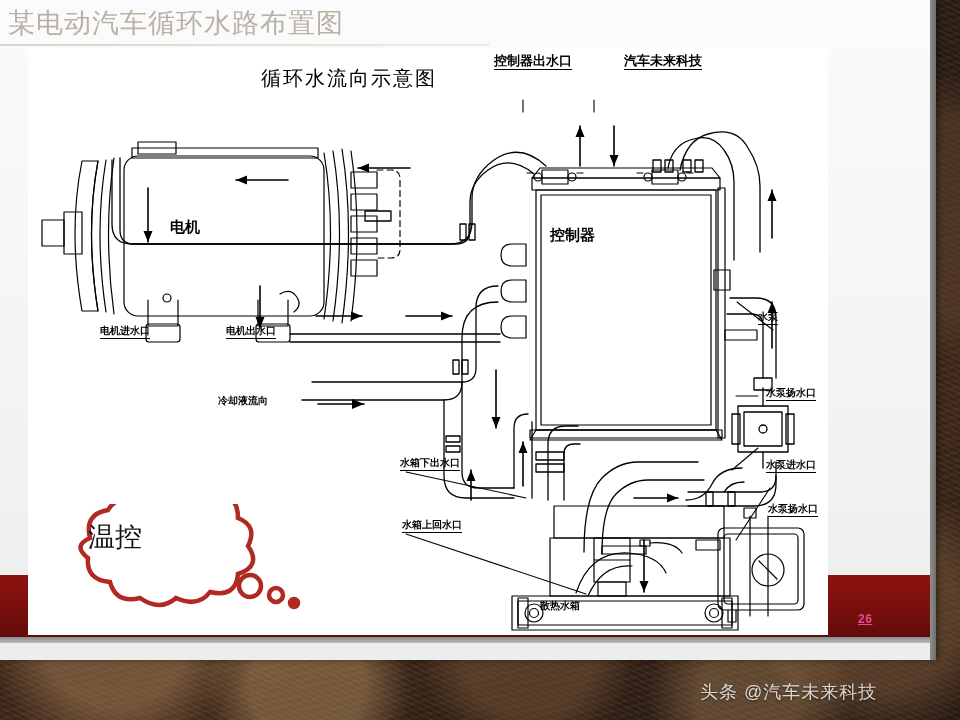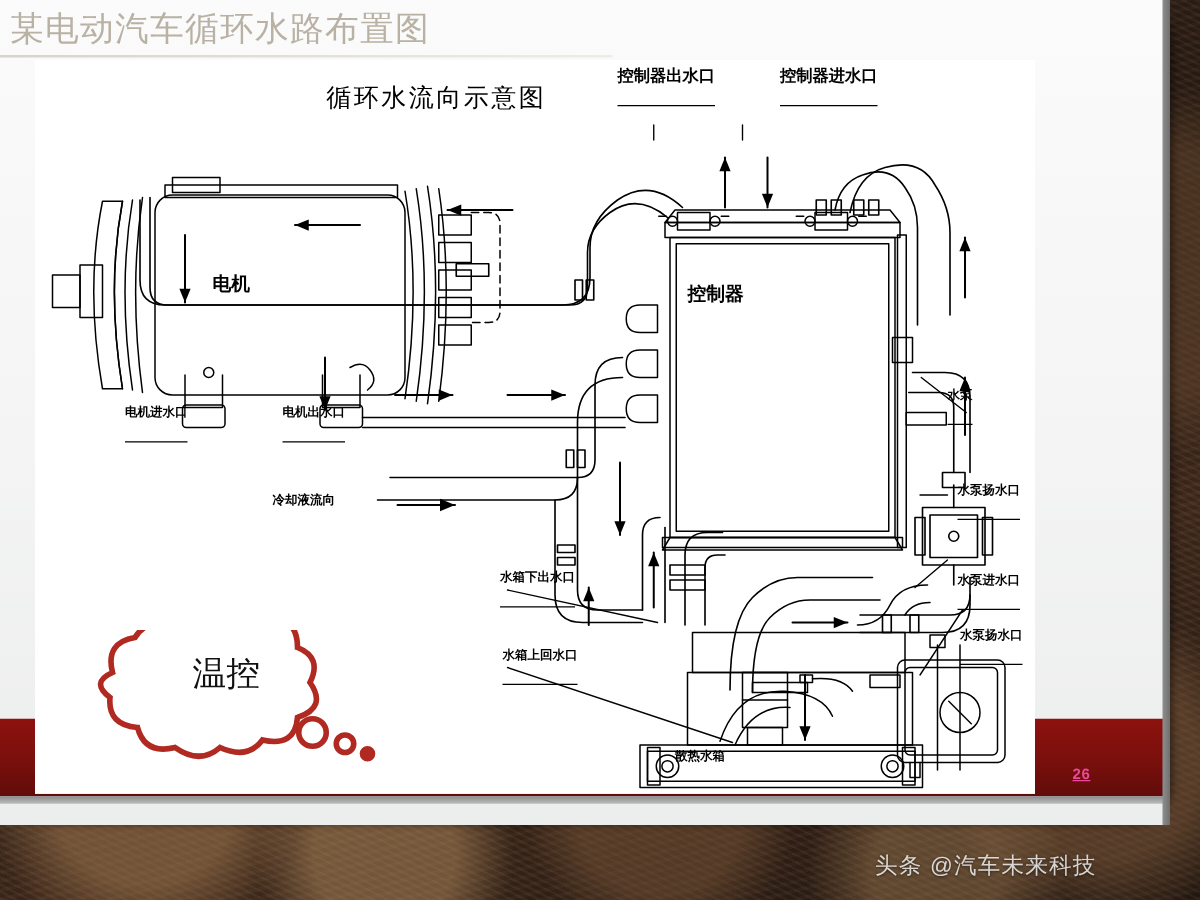--- a/index.html
+++ b/index.html
@@ -27,21 +27,20 @@
       repeating-linear-gradient(27deg, rgba(255,255,255,.035) 0 2px, rgba(0,0,0,.05) 2px 5px),
       repeating-linear-gradient(-14deg, rgba(255,255,255,.025) 0 3px, rgba(0,0,0,.04) 3px 7px),
       linear-gradient(160deg, #3a271a 0%, #2a1b12 40%, #40291a 70%, #241710 100%);
   }
   
   .slide {
     position: absolute;
     left: 0px; top: 0px; width: 935px; height: 660px;
     background: #ffffff;
     box-shadow: 3px 0 6px rgba(0,0,0,.45);
-    border-radius: 32px;
   }
   .slide-inner {
     position: absolute; inset: 0;
     background:
       linear-gradient(180deg, #fbfbfb 0%, #f4f4f4 55%, #eceded 100%);
   }
   
   .slide-edge {
     position: absolute; left: 930px; top: 0; width: 6px; height: 660px;
     background: linear-gradient(90deg,#8e8e8e,#6f6f6f);
@@ -106,27 +105,27 @@
   .lbl-13 { font-size: 13px; }
   .lbl-14 { font-size: 10px; }
   .lbl-15 { font-size: 15px; }
   .lbl-18 { font-size: 15px; }
   .lbl-diagram-title {
     font-size: 20px; font-weight: normal;
     font-family: "DejaVu Serif", "Liberation Serif", serif;
     letter-spacing: 2px;
     margin-left: 43px;
   }
-  .underlined { border-bottom: 1.5px solid #000; padding-bottom: 17px; font-family: Liberation Serif, serif; }
+  .underlined { border-bottom: 1.5px solid #000; padding-bottom: 2px; }
   
   .cloud-text {
     position: absolute;
     font-size: 27px; color: #111; line-height: 1.15;
-    font-family: Liberation Sans, sans-serif;
-    text-align: right; white-space: nowrap;
+    font-family: Liberation Mono, monospace;
+    text-align: left; white-space: nowrap;
   }
 </style>
 </head>
 <body>
 
 <div id="root">
   <div class="bg-texture"></div>
 
   <div class="slide">
     <div class="slide-inner"></div>
@@ -425,21 +424,21 @@
           <circle cx="256" cy="99" r="4" fill="#b02a22"></circle>
         </g>
       </svg>
       <div class="cloud-text" style="left:60px;top:476px;width:120px">
         <div>温控</div>
       </div>
 
       <div class="lbl lbl-diagram-title" style="left:190px;top:20px">循环水流向示意图</div>
 
       <div class="lbl lbl-13 underlined" style="left:466px;top:6px">控制器出水口</div>
-      <div class="lbl lbl-13 underlined" style="left:596px;top:6px">控制器进水口</div>
+      <div class="lbl lbl-13 underlined" style="left:596px;top:6px">汽车未来科技</div>
 
       <div class="lbl lbl-18" style="left:142px;top:172px">电机</div>
       <div class="lbl lbl-14 underlined" style="left:72px;top:278px">电机进水口</div>
       <div class="lbl lbl-14 underlined" style="left:198px;top:278px">电机出水口</div>
 
       <div class="lbl lbl-15" style="left:522px;top:180px">控制器</div>
 
       <div class="lbl lbl-14 underlined" style="left:730px;top:264px">水泵</div>
       <div class="lbl lbl-14 underlined" style="left:738px;top:340px">水泵扬水口</div>
       <div class="lbl lbl-14 underlined" style="left:738px;top:412px">水泵进水口</div>

